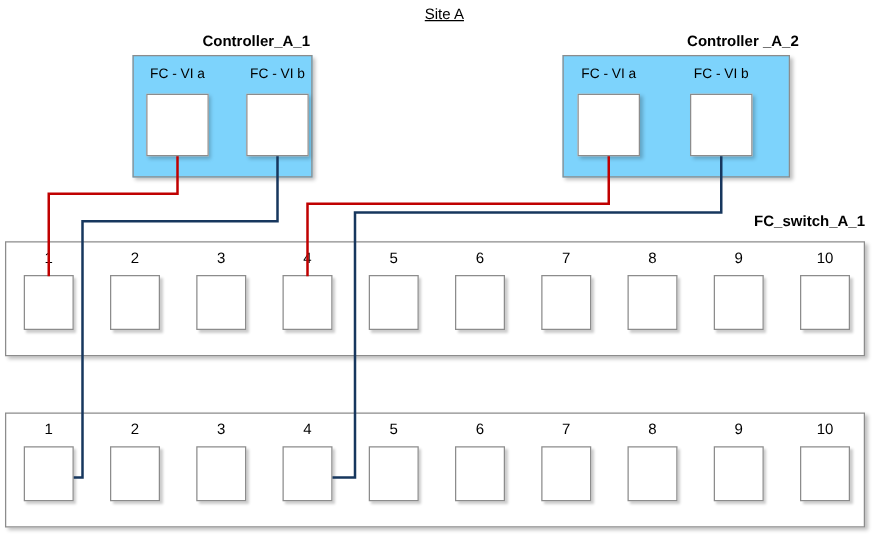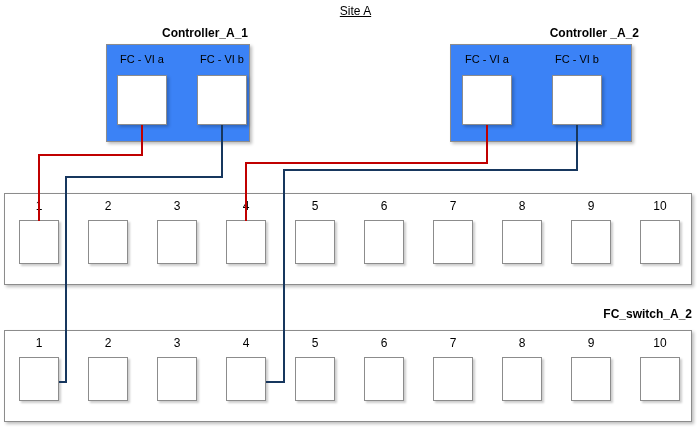--- a/index.html
+++ b/index.html
@@ -5,21 +5,21 @@
   html,body {margin:0; padding:0; background:#ffffff;}
   .canvas {
     position:relative; width:698px; height:429px; background:#ffffff;
     font-family:"Liberation Sans", sans-serif; color:#000; overflow:hidden;padding-left:13px;
   }
   .diagram-title {position:absolute; top:4px; left:0; width:100%; text-align:center; font-size:12px;}
   .diagram-title .u {text-decoration:underline;}
 
   .ctrl-label {position:absolute; top:26px; text-align:right; font-weight:bold; font-size:12px;}
   .ctrl-box {
-    position:absolute; top:44px; height:96px; background:#3b82f6;
+    position:absolute; top:44px; height:96px; background:#7dd3fc;
     border:1px solid #8c8c8c; box-shadow:2px 2px 3px rgba(0,0,0,0.25); box-sizing:content-box;
   }
   .ctrl-port {position:absolute; top:8px; width:50px; text-align:center;}
   .ctrl-port-label {font-size:11px; height:16px; margin-bottom:6px; white-space:nowrap;}
   .ctrl-port-square {
     width:50px; height:50px; background:#fff; border:1px solid #8c8c8c;
     box-shadow:2px 2px 3px rgba(0,0,0,0.22); box-sizing:border-box;
   }
 
   .sw-label {position:absolute; left:4px; width:688px; text-align:right; font-weight:bold; font-size:12px;}
@@ -60,20 +60,21 @@
     <div class="ctrl-port" style="left:11px">
       <div class="ctrl-port-label">FC - VI a</div>
       <div class="ctrl-port-square"></div>
     </div>
     <div class="ctrl-port" style="left:101px">
       <div class="ctrl-port-label">FC - VI b</div>
       <div class="ctrl-port-square"></div>
     </div>
   </div>
 
+  <div class="sw-label" style="top:170px">FC_switch_A_1</div>
   <div class="sw-box" style="top:193px">
     <div class="sw-port" style="left:14px">
       <div class="sw-port-num">1</div>
       <div class="sw-port-square"></div>
     </div>
     <div class="sw-port" style="left:83px">
       <div class="sw-port-num">2</div>
       <div class="sw-port-square"></div>
     </div>
     <div class="sw-port" style="left:152px">
@@ -103,21 +104,20 @@
     <div class="sw-port" style="left:566px">
       <div class="sw-port-num">9</div>
       <div class="sw-port-square"></div>
     </div>
     <div class="sw-port" style="left:635px">
       <div class="sw-port-num">10</div>
       <div class="sw-port-square"></div>
     </div>
   </div>
 
-  <div class="sw-label" style="top:307px">FC_switch_A_2</div>
   <div class="sw-box" style="top:330px">
     <div class="sw-port" style="left:14px">
       <div class="sw-port-num">1</div>
       <div class="sw-port-square"></div>
     </div>
     <div class="sw-port" style="left:83px">
       <div class="sw-port-num">2</div>
       <div class="sw-port-square"></div>
     </div>
     <div class="sw-port" style="left:152px">

